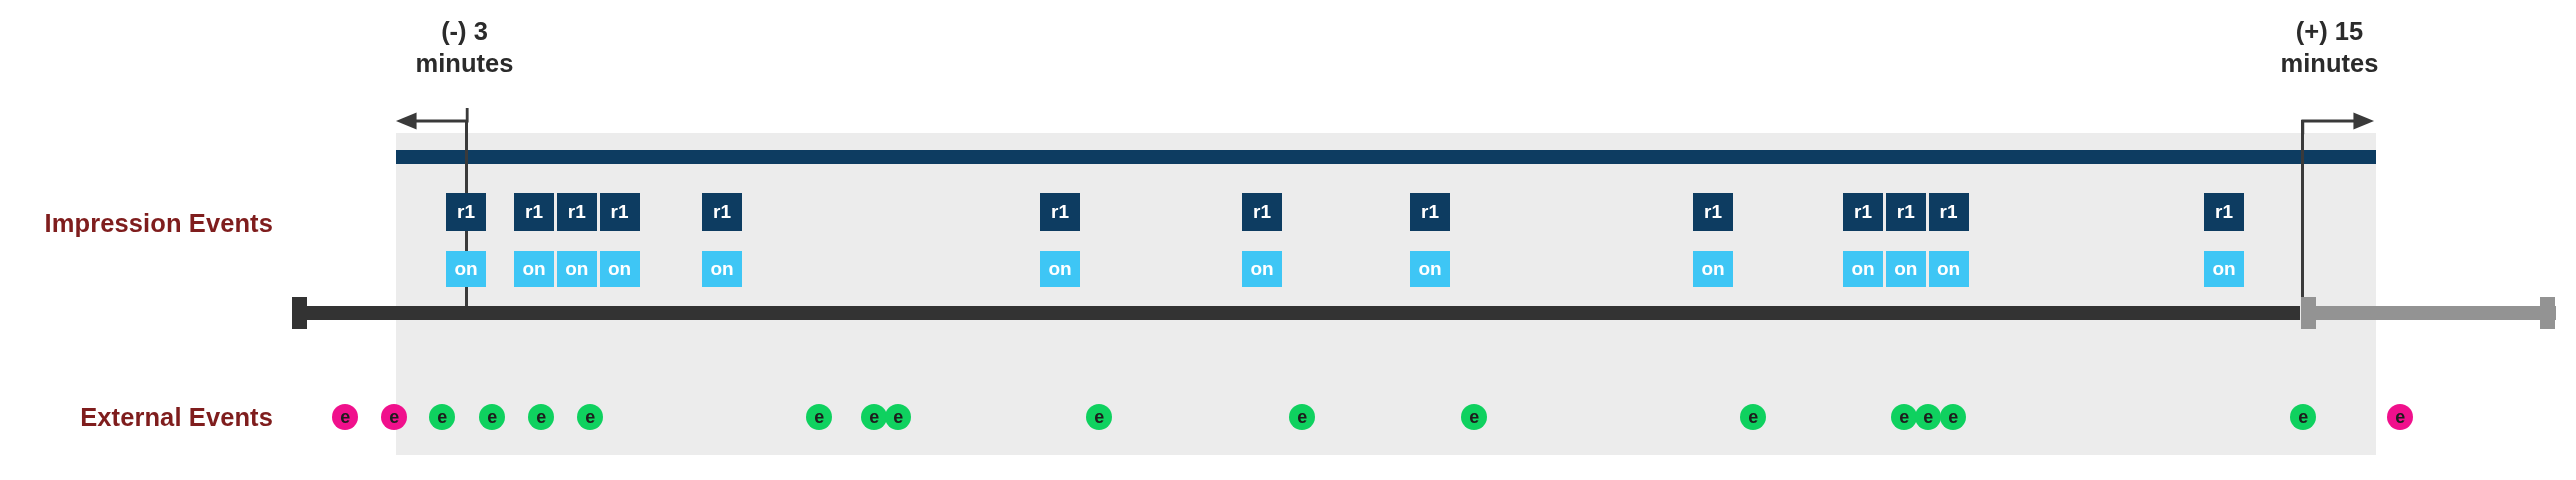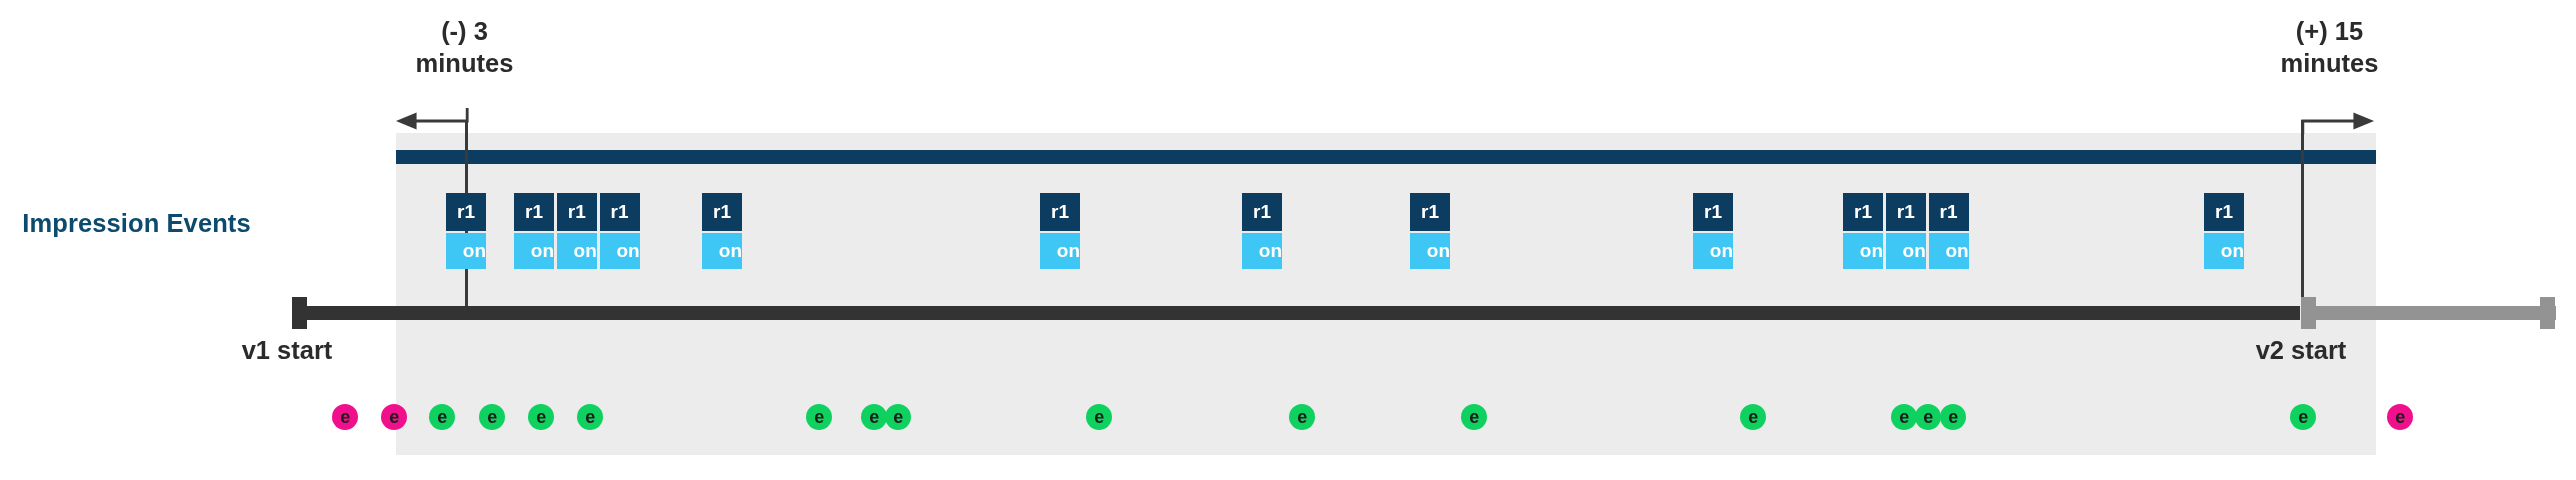--- a/index.html
+++ b/index.html
@@ -11,22 +11,22 @@
   #stage{position:absolute;left:0;top:0;width:2576px;height:481px;}
 
   
   .panel{position:absolute;background:#ececec;}
 
   
   .navybar{position:absolute;background:#0d3c61;}
 
   
   .row-label{
-    position:absolute;color:#0c4a6e;font-size:25.5px;font-weight:700;
-    white-space:nowrap;text-align:center;letter-spacing:0.1px;
+    position:absolute;color:#7f1d1d;font-size:25.5px;font-weight:700;
+    white-space:nowrap;text-align:right;letter-spacing:0.1px;
   }
 
   
   .annot{
     position:absolute;color:#2b2b2b;font-size:25.5px;font-weight:700;
     white-space:nowrap;text-align:center;line-height:32px;
   }
   .tick-label{
     position:absolute;color:#2b2b2b;font-size:25.5px;font-weight:700;
     white-space:nowrap;text-align:center;
@@ -38,22 +38,22 @@
   
   .arrow-wrap{position:absolute;}
   .arrow-wrap svg{display:block;}
   .chip-r1{
     background:#0d3c61;color:#ffffff;font-size:19px;font-weight:700;
     width:40px;height:38px;line-height:38px;text-align:center;
     box-sizing:border-box;
   }
   .chip-on{
     background:#3ec6f5;color:#ffffff;font-size:19px;font-weight:700;
-    width:40px;height:36px;line-height:36px;text-align:right;
-    margin-top:2px;box-sizing:border-box;
+    width:40px;height:36px;line-height:36px;text-align:center;
+    margin-top:20px;box-sizing:border-box;
   }
   .chip-group{position:absolute;display:flex;gap:2.8px;}
 
   
   .rail{position:absolute;height:14px;}
   .rail.v1{background:#333333;}
   .rail.v2{background:#939393;}
   .cap{position:absolute;width:15px;height:32px;}
   .cap.v1{background:#333333;}
   .cap.v2{background:#939393;}
@@ -97,20 +97,21 @@
     <svg width="77" height="30" viewBox="0 0 82 32">
       <path d="M4 30 L4 16 L60 16" fill="none" stroke="#3a3a3a" stroke-width="3"></path>
       <polygon points="80,16 58,7 58,25" fill="#3a3a3a"></polygon>
     </svg>
   </div>
 
   <div class="vline" id="vline-left" style="left: 465px; top: 120px; height: 193px;"></div>
   <div class="vline" id="vline-right" style="left: 2301px; top: 120px; height: 193px;"></div>
 
   <div class="row-label" style="left:0;top:209px;width:273px;">Impression Events</div>
+  <div class="row-label" style="left:0;top:403px;width:273px;">External Events</div>
 
   <div id="chips">
       <div class="chip-group" style="left: 446px; top: 193px;">
         <div>
           <div class="chip-r1" style="background: rgb(13, 60, 97);">r1</div>
           <div class="chip-on" style="background: rgb(62, 198, 245);">on</div>
         </div>
       </div>
       <div class="chip-group" style="left: 514px; top: 193px;">
         <div>
@@ -177,22 +178,20 @@
         </div>
       </div>
     </div>
 
   <div class="cap  v1" id="cap-v1-left" style="left: 292px; top: 297px; background: rgb(51, 51, 51);"></div>
   <div class="rail v1" id="rail-v1" style="left: 292px; top: 306px; width: 2008px; background: rgb(51, 51, 51);"></div>
   <div class="cap  v2" id="cap-v2-left" style="left: 2301px; top: 297px; background: rgb(147, 147, 147);"></div>
   <div class="rail v2" id="rail-v2" style="left: 2301px; top: 306px; width: 255px; background: rgb(147, 147, 147);"></div>
   <div class="cap  v2" id="cap-v2-right" style="left: 2540px; top: 297px; background: rgb(147, 147, 147);"></div>
 
-  <div class="tick-label" style="left:174px;top:336px;width:226px;">v1 start</div>
-  <div class="tick-label" style="left:2188px;top:336px;width:226px;">v2 start</div>
 
   <div id="dots">
       <div class="dot pink" style="left: 332px; top: 404px; background: rgb(240, 16, 140);">e</div>
       <div class="dot pink" style="left: 381px; top: 404px; background: rgb(240, 16, 140);">e</div>
       <div class="dot green" style="left: 429px; top: 404px; background: rgb(15, 209, 95);">e</div>
       <div class="dot green" style="left: 479px; top: 404px; background: rgb(15, 209, 95);">e</div>
       <div class="dot green" style="left: 528px; top: 404px; background: rgb(15, 209, 95);">e</div>
       <div class="dot green" style="left: 577px; top: 404px; background: rgb(15, 209, 95);">e</div>
       <div class="dot green" style="left: 806px; top: 404px; background: rgb(15, 209, 95);">e</div>
       <div class="dot green" style="left: 861px; top: 404px; background: rgb(15, 209, 95);">e</div>

